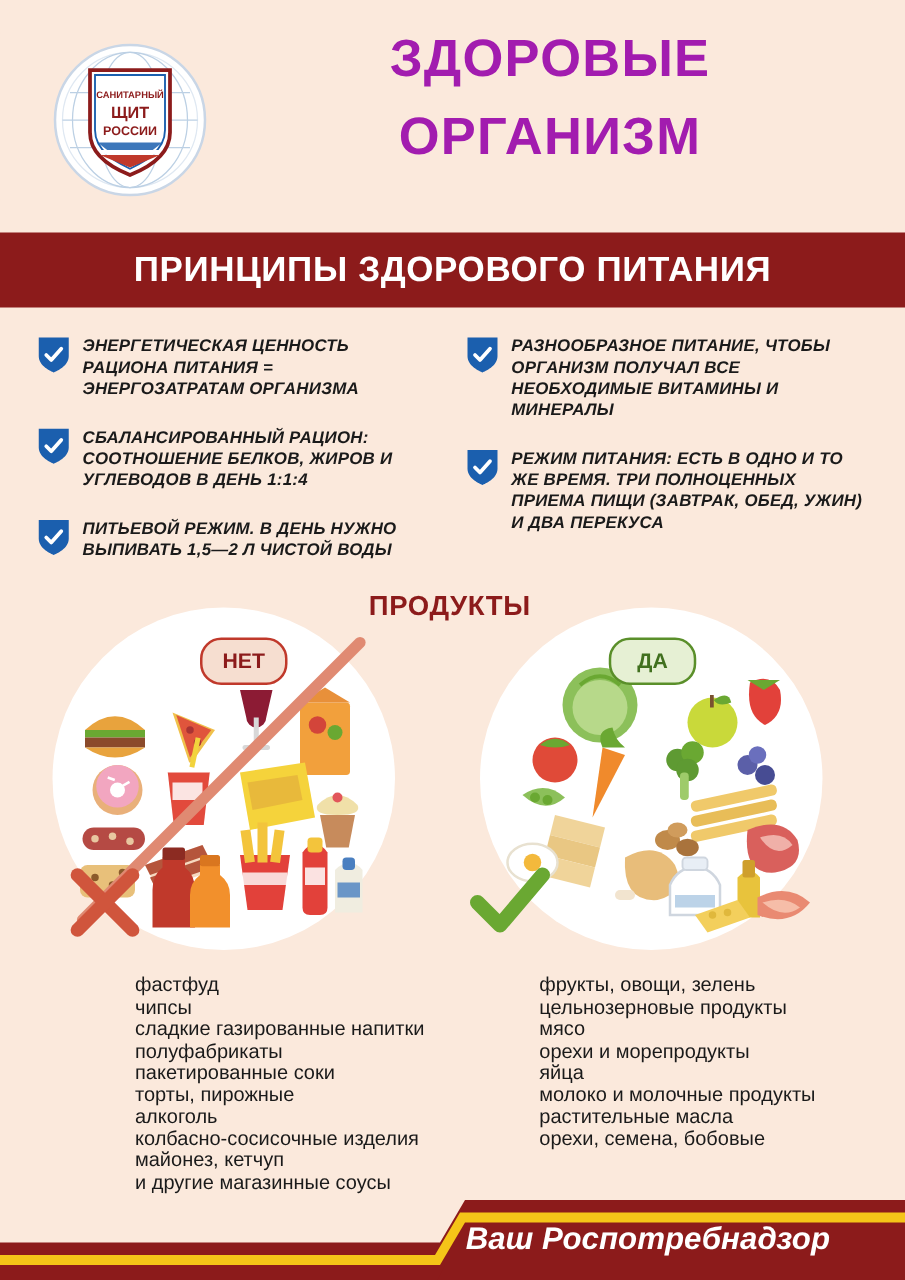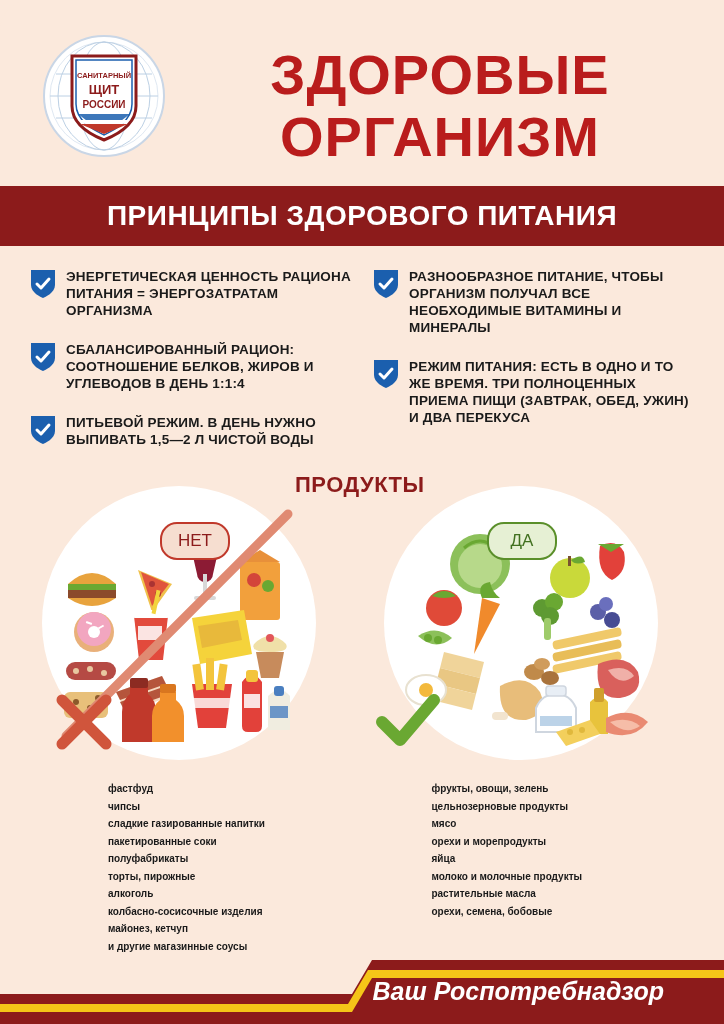--- a/index.html
+++ b/index.html
@@ -25,26 +25,26 @@
     border-radius:30px;
   }
   .logo{
     position:absolute;
     left:42px;top:34px;
     width:124px;height:124px;
   }
   .logo svg{display:block;}
   .title{
     position:absolute;
-    left:180px;top:44px;
+    left:180px;top:16px;
     width:520px;
     text-align:center;
-    color:#b91c1c;
+    color:#a21caf;
     font-weight:bold;
-    font-size:56px;
+    font-size:42px;
     line-height:62px;
     letter-spacing:1px;
   }
   .title .l2{display:block;}
   
   .redbar{
     position:relative;
     height:60px;
     background:#8c1b1b;
     display:flex;
@@ -57,21 +57,21 @@
     font-size:28px;
     letter-spacing:0.5px;
   }
   
   .principles{
     position:relative;
     padding:22px 30px 6px 30px;
     display:flex;
     gap:22px;
   }
-  .col{width:50%;}
+  .col{width:50%;font-style:italic;}
   .pitem{
     display:flex;
     gap:10px;
     margin-bottom:22px;
   }
   .shield{
     flex:0 0 auto;
     width:26px;height:30px;
     margin-top:1px;
   }
@@ -102,23 +102,22 @@
     border-radius:50%;
     background:#ffffff;
   }
   .circle.left{left:42px;}
   .circle.right{left:384px;}
   .badge{
     position:absolute;
     width:66px;height:34px;
     border-radius:17px;
     display:flex;align-items:center;justify-content:center;
-    font-weight:normal;font-size:17px;
+    font-weight:bold;font-size:17px;
     z-index:6;
-    margin-top:12px;
   }
   .badge.no{
     left:160px;top:34px;
     background:#f6ded0;
     border:2px solid #c0392b;
     color:#8c1b1b;
   }
   .badge.yes{
     left:487px;top:34px;
     background:#e6f0d4;
@@ -143,23 +142,23 @@
     position:relative;
     padding:4px 30px 0 30px;
     display:flex;
     gap:22px;
     height:160px;
   }
   .list-col{width:50%;padding-left:78px;box-sizing:border-box;}
   .list-col.right{padding-left:58px;}
   .list-col div{
     color:#1a1a1a;
-    font-size:10px;
+    font-size:16px;
     line-height:17.5px;
-    font-weight:700;
+    font-weight:400;
   }
   
   .footer{
     position:absolute;
     left:0;bottom:0;
     width:688px;height:64px;
   }
   .footer-bg{
     position:absolute;
     left:0;top:0;width:724px;height:64px;
@@ -488,22 +487,22 @@
     <svg class="bigmark check" width="64" height="58" viewBox="0 0 64 58">
       <path d="M6 30 L24 48 L58 8" stroke="#6aa832" stroke-width="12" fill="none" stroke-linecap="round" stroke-linejoin="round"></path>
     </svg>
   </div>
 
   <div class="lists">
     <div class="list-col">
       <div>фастфуд</div>
       <div>чипсы</div>
       <div>сладкие газированные напитки</div>
+      <div>полуфабрикаты</div>
       <div>пакетированные соки</div>
-      <div>полуфабрикаты</div>
       <div>торты, пирожные</div>
       <div>алкоголь</div>
       <div>колбасно-сосисочные изделия</div>
       <div>майонез, кетчуп</div>
       <div>и другие магазинные соусы</div>
     </div>
     <div class="list-col right">
       <div>фрукты, овощи, зелень</div>
       <div>цельнозерновые продукты</div>
       <div>мясо</div>

